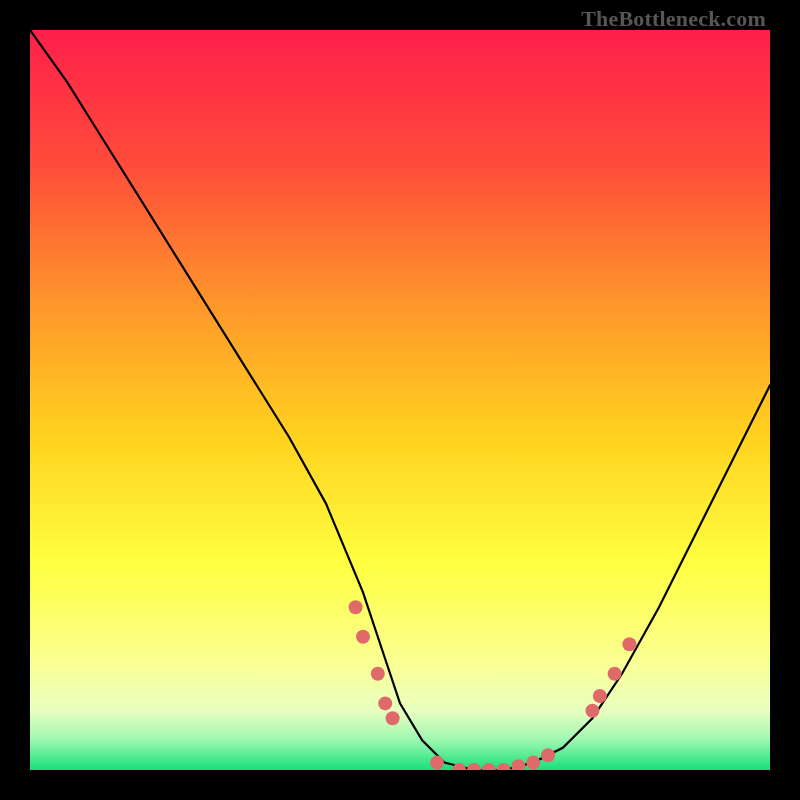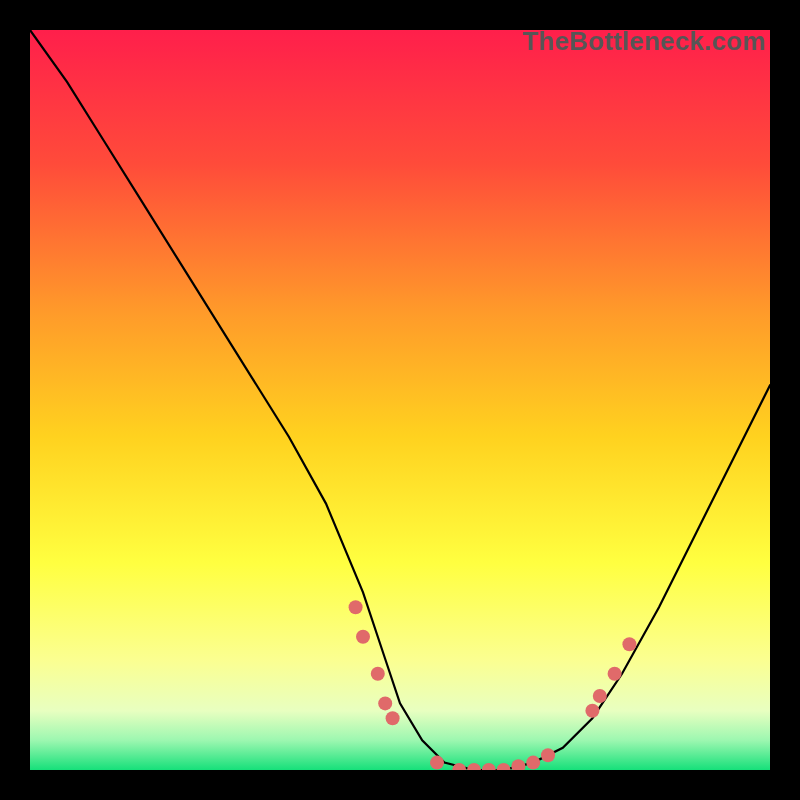--- a/index.html
+++ b/index.html
@@ -16,26 +16,25 @@
     position: absolute;
     left: 0;
     top: 0;
     width: 740px;
     height: 740px;
   }
   .watermark {
     position: absolute;
     top: 6px;
     right: 34px;
-    font-family: Liberation Sans, sans-serif;
-    font-size: 26px;
+    font-family: Liberation Serif, serif;
+    font-size: 22px;
     font-weight: 600;
     color: #565656;
     letter-spacing: 0.2px;
-    margin-top: 20px;
   }
 </style>
 </head>
 <body>
 
 <div class="frame">
   <svg class="plot" viewBox="0 0 740 740">
     <defs>
       <linearGradient id="bg" x1="0" y1="0" x2="0" y2="1">
         <stop offset="0%" stop-color="#ff1f4b"></stop>

